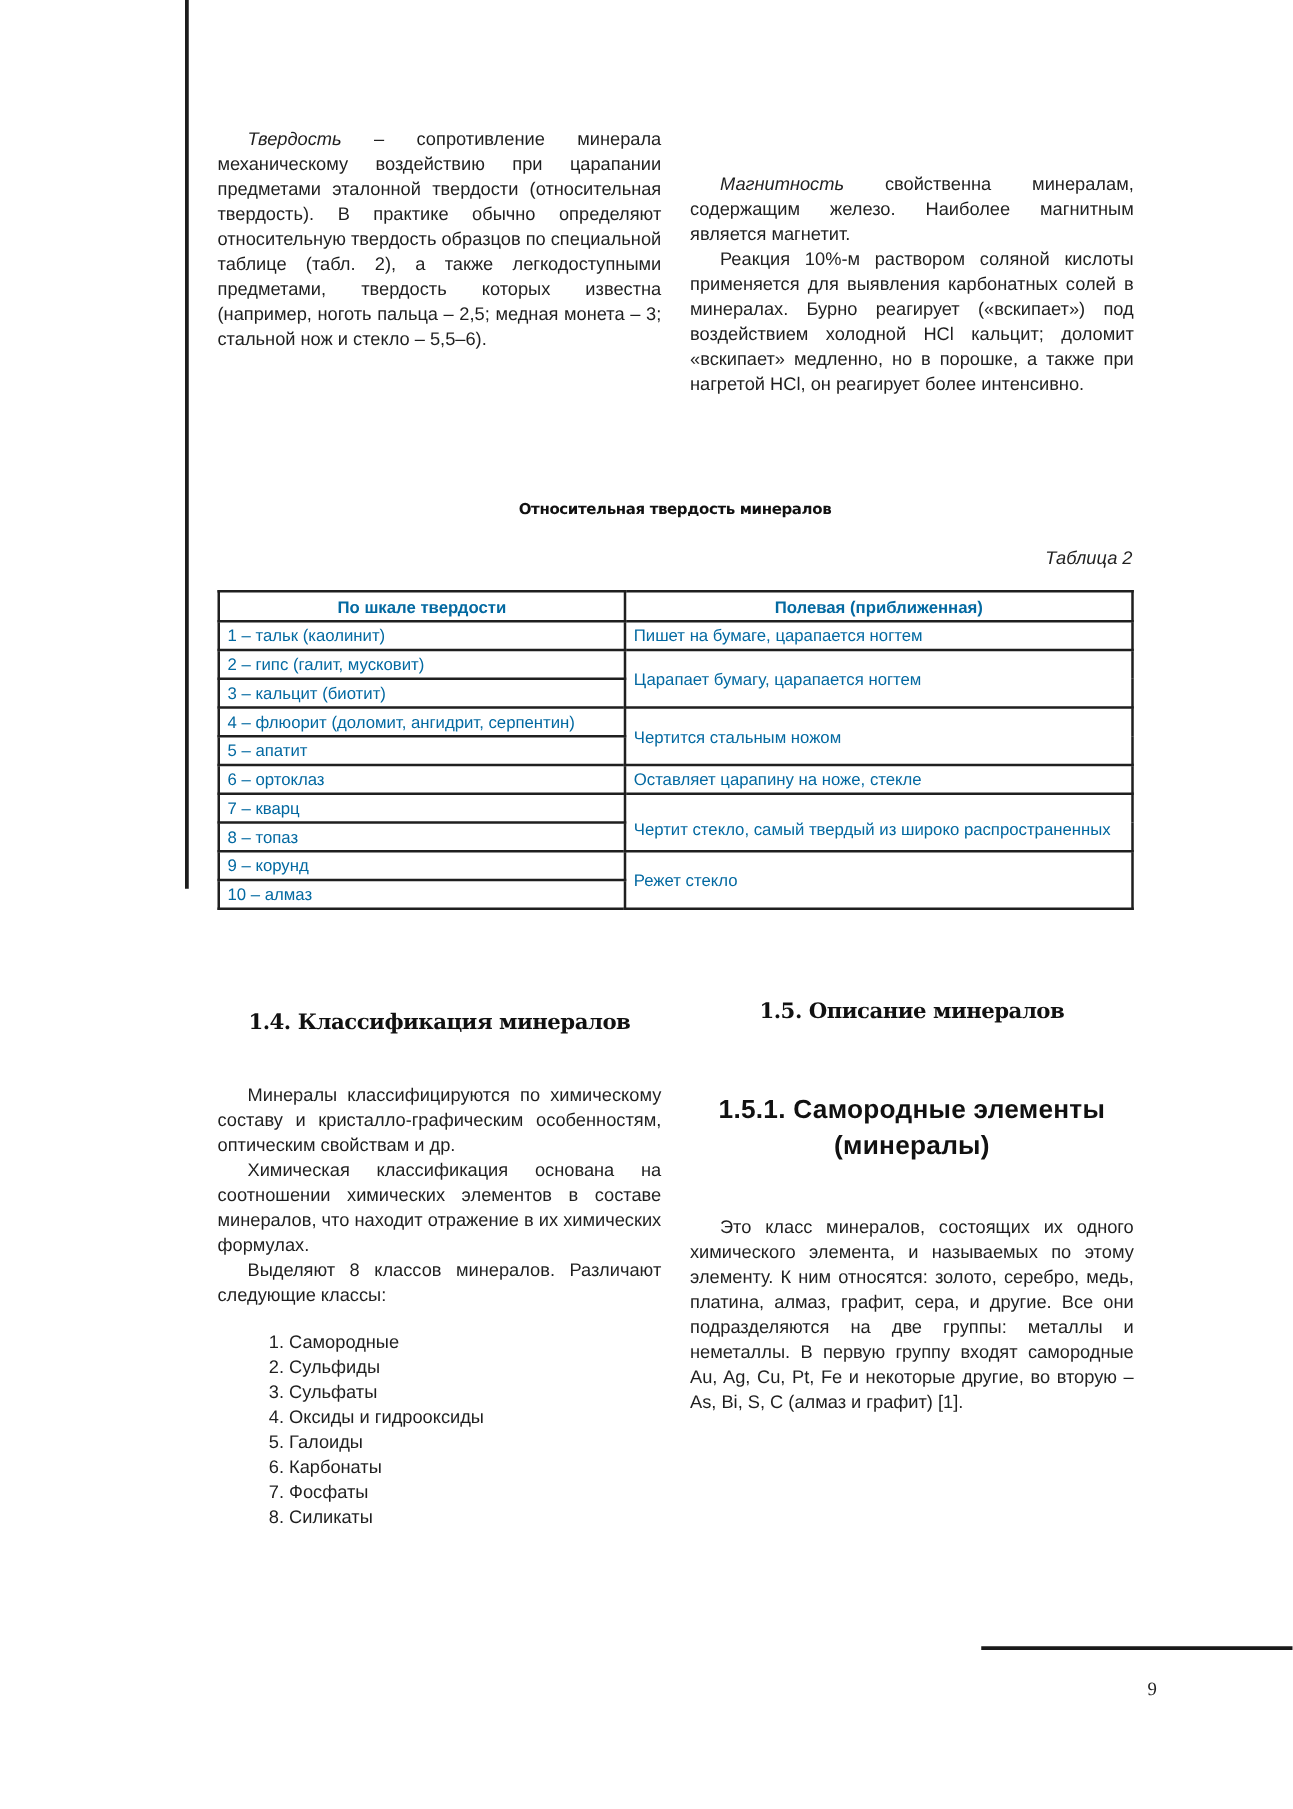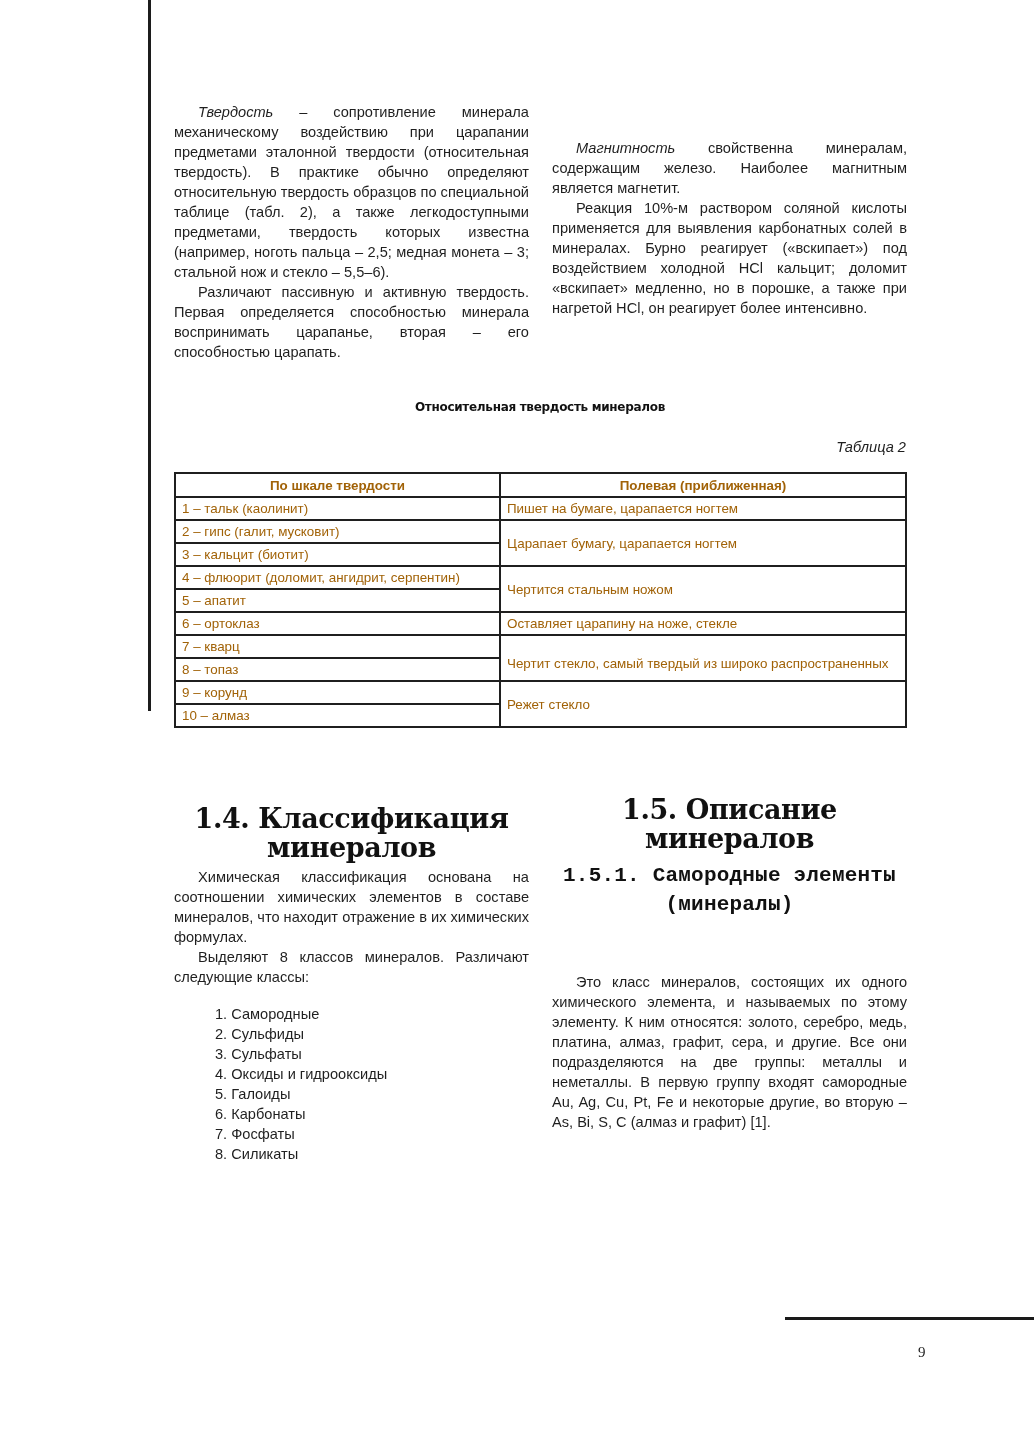--- a/index.html
+++ b/index.html
@@ -17,56 +17,55 @@
 
   .table-title {
     position: absolute; left: 174px; width: 732px; top: 400px; text-align: center;
     font-family: "DejaVu Sans", sans-serif; font-weight: bold; font-size: 12px; letter-spacing: -0.3px; color: #111;
   }
   .table-caption {
     position: absolute; right: 128px; top: 439px; font-style: italic; font-size: 14.6px; margin-left: 47px;
   }
   table.hard {
     position: absolute; left: 174px; top: 472px; width: 733px; border-collapse: collapse;
-    font-size: 13.4px; color: #a16207;
+    font-size: 13.4px; color: #0369a1;
   }
   table.hard th, table.hard td {
     border: 2px solid #1f1f1f; padding: 0 6px; height: 21px; text-align: left; vertical-align: middle;
   }
   table.hard th { font-weight: bold; text-align: center; height: 22px; }
   table.hard td.lft { width: 311px; }
   table.hard td.wrap { line-height: 18px; vertical-align: top; padding-top: 19px; }
 
   .sec-title {
-    font-family: "DejaVu Serif", serif; font-weight: bold; font-size: 27px; line-height: 29px;
+    font-family: "DejaVu Serif", serif; font-weight: bold; font-size: 17px; line-height: 29px;
     text-align: center; color: #111; letter-spacing: -0.4px;
   }
   .sub-title {
-    font-family: Liberation Mono, monospace; font-weight: bold; font-size: 21px; line-height: 29px;
-    text-align: center; color: #111; letter-spacing: 0.2px;
+    font-family: Liberation Sans, sans-serif; font-weight: bold; font-size: 21px; line-height: 29px;
+    text-align: center; color: #111; letter-spacing: 0.2px; margin-top: 12px;
   }
   .sec14 { position: absolute; left: 174px; width: 355px; top: 804px; }
   .sec14-body { top: 867px; }
   .sec15 { position: absolute; left: 552px; width: 355px; top: 795px; }
   .sec151 { position: absolute; left: 552px; width: 355px; top: 861px; }
   .sec151-body { top: 936px; }
   ol.classes { list-style: none; margin: 17px; padding: 0 0 0 24px; }
   ol.classes li { line-height: 20px; }
 
   .footer-rule { position: absolute; left: 785px; top: 1317px; width: 249px; height: 3px; background: #1a1a1a; }
   .page-num { position: absolute; left: 918px; top: 1344px; font-family: "Liberation Serif", serif; font-size: 15px; }
 </style>
 </head>
 <body>
 
 <div class="vbar"></div>
 
 <div class="col col-left top-block">
   <p><em>Твердость</em><span> – сопротивление минерала механическому воздействию при царапании предметами эталонной твердости (относительная твердость). В практике обычно определяют относительную твердость образцов по специальной таблице (табл. 2), а также легкодоступными предметами, твердость которых известна (например, ноготь пальца – 2,5; медная монета – 3; стальной нож и стекло – 5,5–6).</span></p>
-  <p>Различают пассивную и активную твердость. Первая определяется способностью минерала воспринимать царапанье, вторая – его способностью царапать.</p>
 </div>
 
 <div class="col col-right top-block">
   <p><em>Магнитность</em><span> свойственна минералам, содержащим железо. Наиболее магнитным является магнетит.</span></p>
   <p>Реакция 10%-м раствором соляной кислоты применяется для выявления карбонатных солей в минералах. Бурно реагирует («вскипает») под воздействием холодной HCl кальцит; доломит «вскипает» медленно, но в порошке, а также при нагретой HCl, он реагирует более интенсивно.</p>
 </div>
 
 <div class="table-title">Относительная твердость минералов</div>
 <div class="table-caption">Таблица 2</div>
 
@@ -110,20 +109,21 @@
     <td rowspan="2">Режет стекло</td>
   </tr>
   <tr>
     <td class="lft">10 – алмаз</td>
   </tr>
 </tbody>
   </table>
 
 <div class="sec14 sec-title">1.4. Классификация минералов</div>
 <div class="col col-left sec14-body">
+  <p>Минералы классифицируются по химическому составу и кристалло-графическим особенностям, оптическим свойствам и др.</p>
   <p>Химическая классификация основана на соотношении химических элементов в составе минералов, что находит отражение в их химических формулах.</p>
   <p>Выделяют 8 классов минералов. Различают следующие классы:</p>
   <ol class="classes">
     <li>1. Самородные</li>
     <li>2. Сульфиды</li>
     <li>3. Сульфаты</li>
     <li>4. Оксиды и гидрооксиды</li>
     <li>5. Галоиды</li>
     <li>6. Карбонаты</li>
     <li>7. Фосфаты</li>

